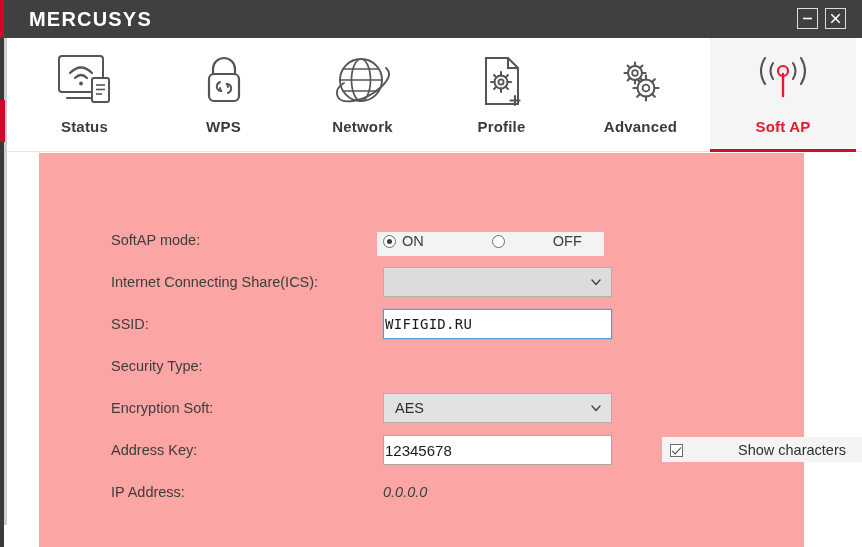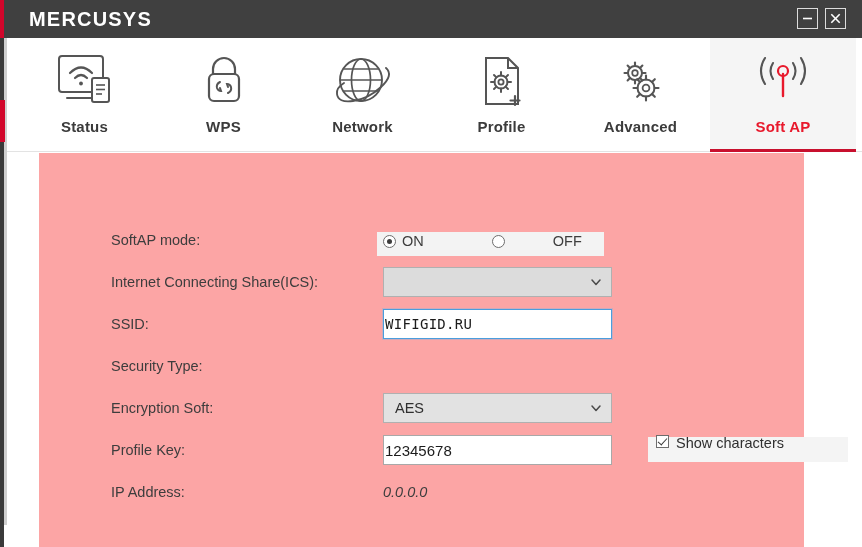--- a/index.html
+++ b/index.html
@@ -254,25 +254,27 @@
   .static-val {
     font-size: 14.5px;
     color: #3d3d3d;
     line-height: 30px;
     font-style: italic;
   }
 
   
   .checkwrap {
     position: absolute;
-    left: 545px;
+    left: 559px;
     top: 0;
     height: 30px;
     display: flex;
+    align-items: center;
     cursor: pointer;
+    gap: 48px;
   }
   .check-shade {
     position: absolute;
     left: -8px; top: 2px;
     width: 200px; height: 25px;
     background: #f4f4f4;
     z-index: 0;
   }
   .checkbox {
     width: 13px; height: 13px;
@@ -495,21 +497,21 @@
           <div class="combo">
             <span class="combo-val">AES</span>
             <svg class="chev" viewBox="0 0 14 14">
               <polyline points="3,5 7,9.5 11,5" fill="none" stroke="#4a4a4a" stroke-width="1.5" stroke-linecap="round" stroke-linejoin="round"></polyline>
             </svg>
           </div>
         </div>
       </div>
 
       <div class="row">
-        <div class="label">Profile Key:</div>
+        <div class="label">Address Key:</div>
         <div class="ctrl">
           <div class="textbox">12345678</div>
         </div>
         <div class="checkwrap">
           <div class="check-shade"></div>
           <span class="checkbox checked"></span>
           <span class="check-label">Show characters</span>
         </div>
       </div>
 

